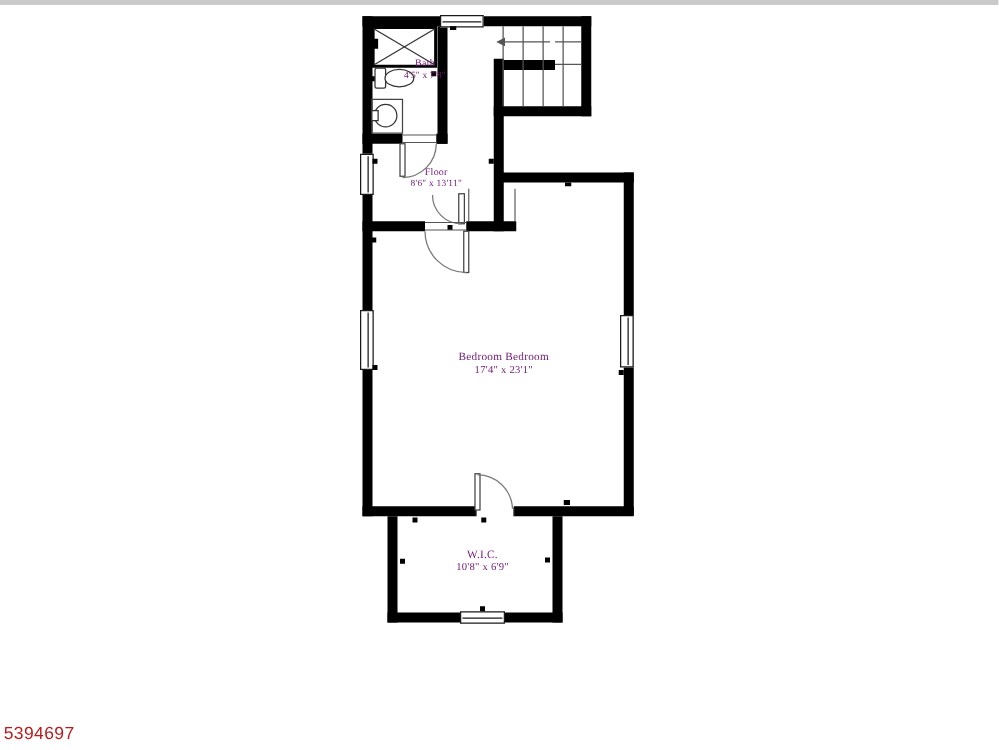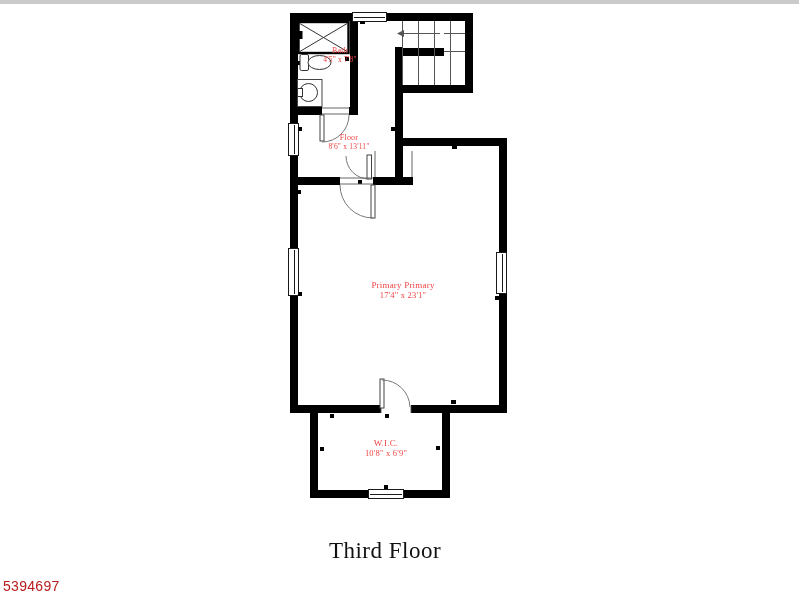--- a/index.html
+++ b/index.html
@@ -7,21 +7,21 @@
     position:relative;width:799px;height:600px;background:#ffffff;
     overflow:hidden;font-family:"Liberation Serif","DejaVu Serif",serif;
   }
   #top-strip{position:absolute;left:0;top:0;width:799px;height:4px;}
   .wall{position:absolute;background:#000;}
   .window{position:absolute;background:#fff;border:1px solid #1a1a1a;box-sizing:border-box;}
   .window.v::after{content:"";position:absolute;left:50%;top:1px;bottom:1px;width:0;border-left:1px solid #1a1a1a;}
   .window.h::after{content:"";position:absolute;top:50%;left:1px;right:1px;height:0;border-top:1px solid #1a1a1a;}
   .tick{position:absolute;background:#000;width:4px;height:4px;}
   svg.overlay{position:absolute;left:0;top:0;}
-  .room-label{position:absolute;transform:translate(-50%,-50%);color:#ef4444;white-space:nowrap;text-align:center;}
+  .room-label{position:absolute;transform:translate(-50%,-50%);color:#701a75;white-space:nowrap;text-align:center;}
   .room-name{font-size:9px;letter-spacing:.2px;}
   .room-dims{font-size:8.5px;letter-spacing:.2px;}
   .small .room-name{font-size:8px;}
   .small .room-dims{font-size:7.5px;}
   #floor-title{
     position:absolute;left:385px;top:551px;transform:translate(-50%,-50%);
     font-size:23px;color:#111;letter-spacing:.5px;white-space:nowrap;
   }
   #listing-id{
     position:absolute;left:3px;top:578px;
@@ -143,23 +143,22 @@
 
   <div class="room-label small" style="left:340px;top:55px;">
     <div class="room-name">Bath</div>
     <div class="room-dims">4'5" x 7'8"</div>
   </div>
   <div class="room-label small" style="left:349px;top:142px;">
     <div class="room-name">Floor</div>
     <div class="room-dims">8'6" x 13'11"</div>
   </div>
   <div class="room-label" style="left:403px;top:290px;">
-    <div class="room-name">Primary Primary</div>
+    <div class="room-name">Bedroom Bedroom</div>
     <div class="room-dims">17'4" x 23'1"</div>
   </div>
   <div class="room-label" style="left:386px;top:448px;">
     <div class="room-name">W.I.C.</div>
     <div class="room-dims">10'8" x 6'9"</div>
   </div>
 
-  <div id="floor-title">Third Floor</div>
   <div id="listing-id">5394697</div>
 </div>
 
 </body></html>

